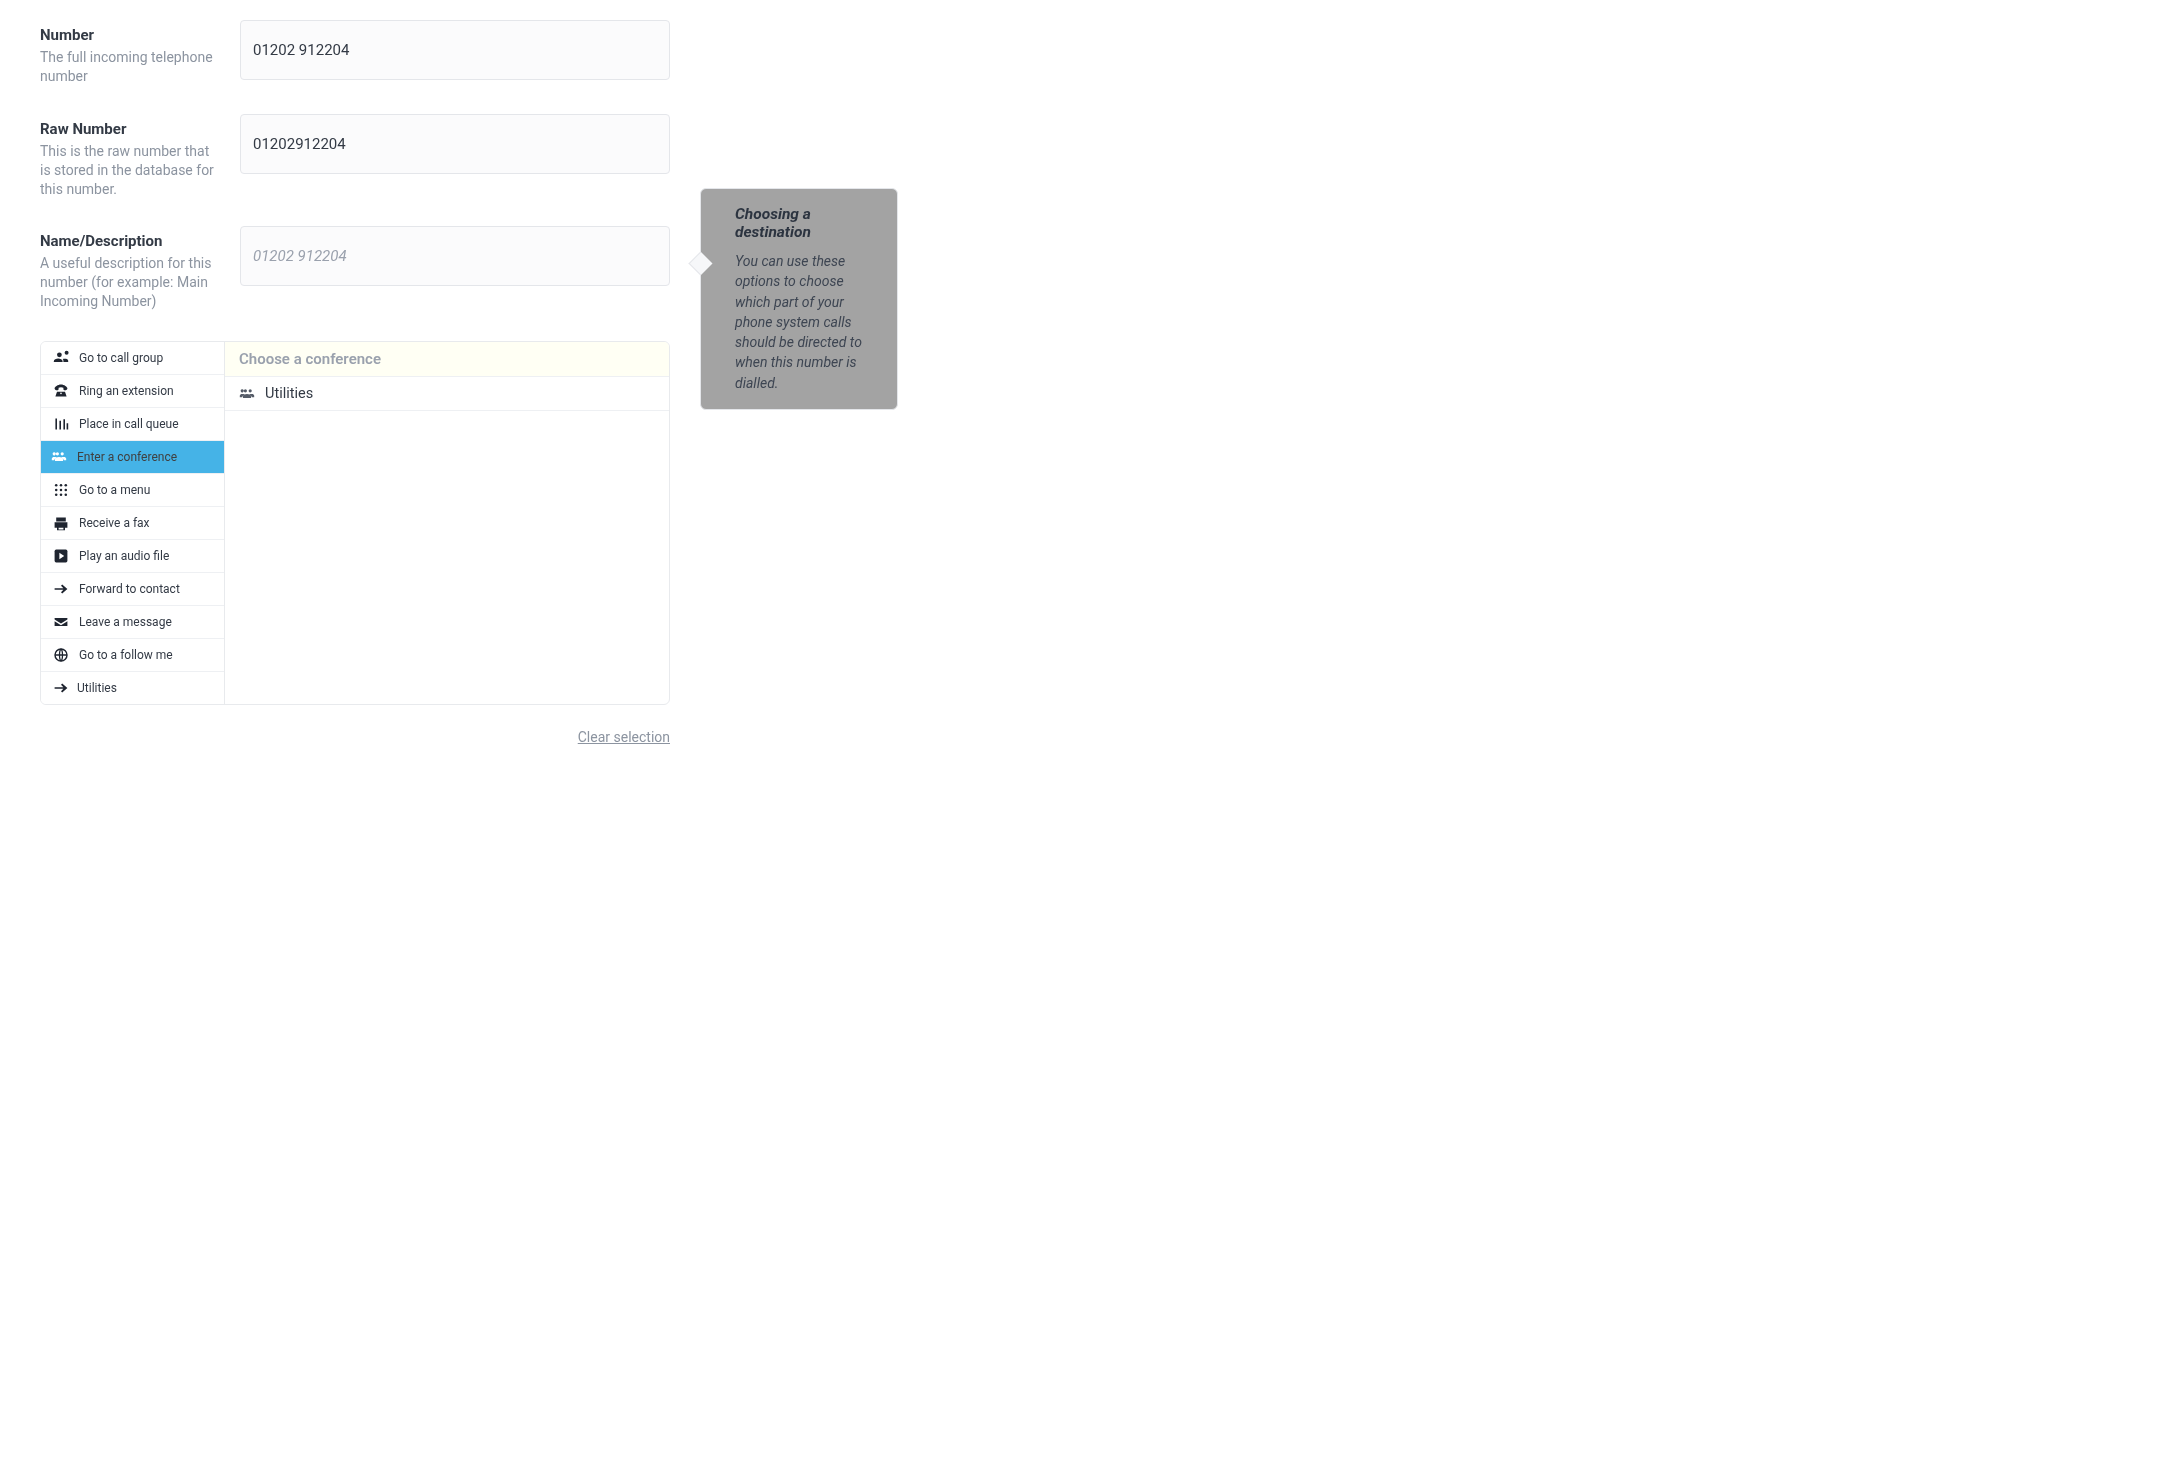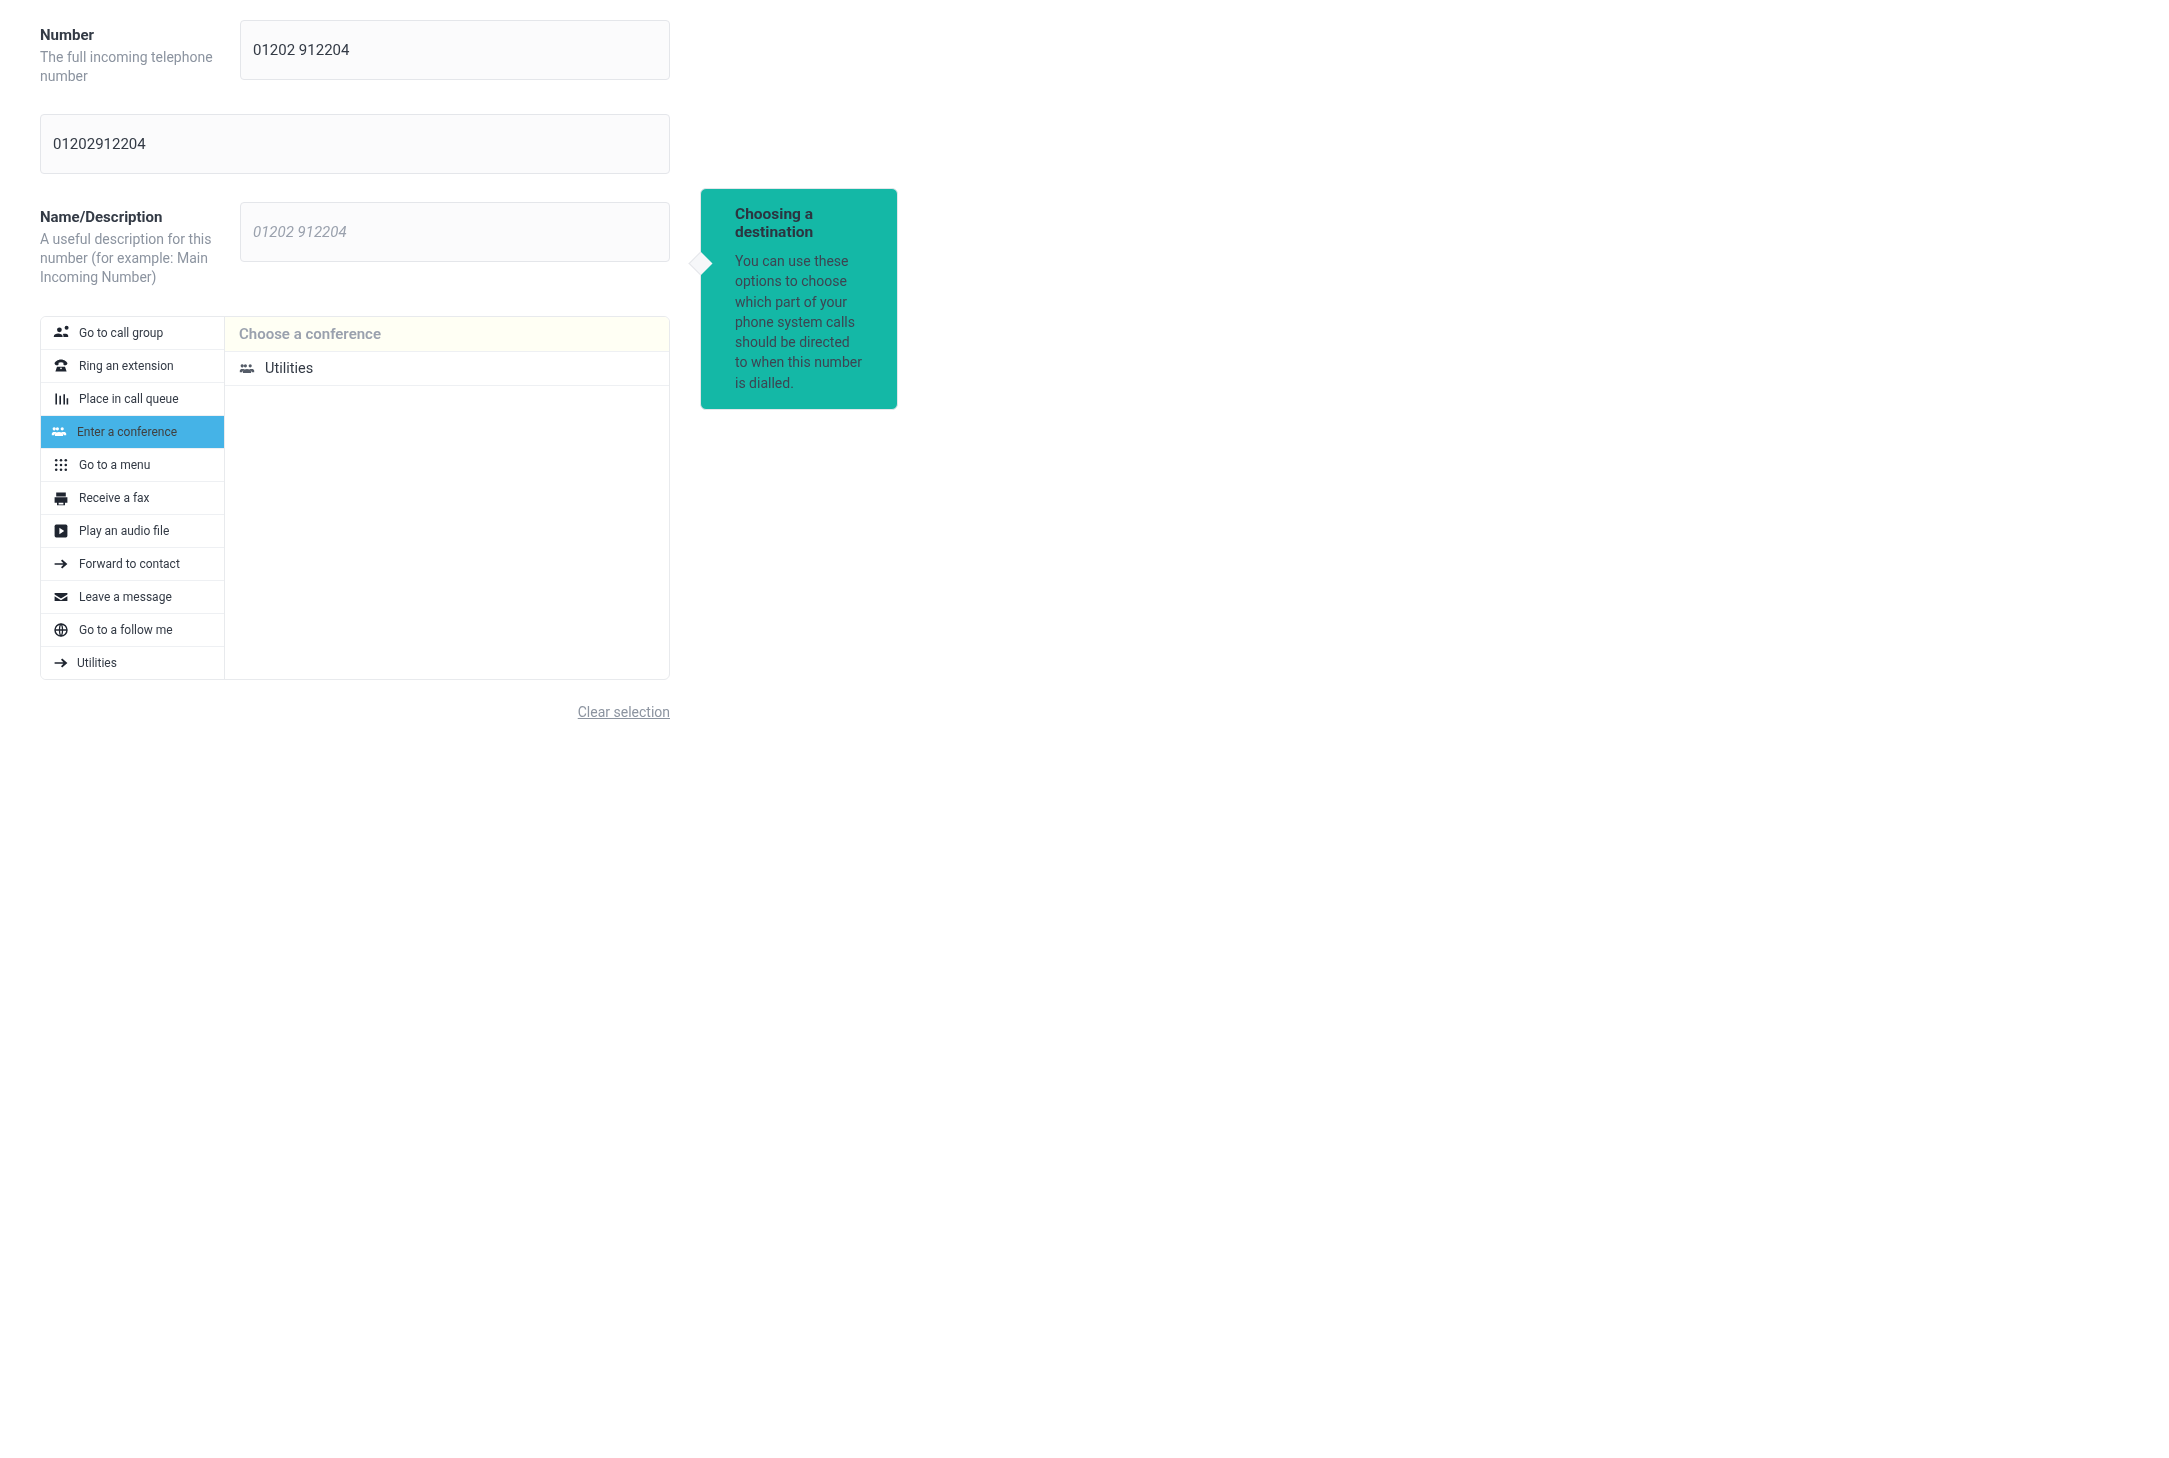--- a/index.html
+++ b/index.html
@@ -141,25 +141,26 @@
     text-decoration: underline;
     font-size: 14px;
     cursor: pointer;
   }
 
   .right-col {
     flex: 0 0 198px;
     margin-top: 168px;
   }
   .info-box {
-    background: #14b8a6;
+    background: #a3a3a3;
     border: 1px solid #e4e6ea;
     border-radius: 6px;
     padding: 16px 34px;
     position: relative;
+    font-style: italic;
   }
   .info-box::before {
     content: "";
     position: absolute;
     left: -9px;
     top: 66px;
     width: 16px;
     height: 16px;
     background: #f6f7f9;
     border-left: 1px solid #e4e6ea;
@@ -235,20 +236,24 @@
       <div class="form-label">
         <span class="lbl">Number</span>
         <div class="hint">The full incoming telephone number</div>
       </div>
       <div class="form-field">
         <input type="text" value="01202 912204" style="">
       </div>
     </div>
 
     <div class="form-row">
+      <div class="form-label">
+        <span class="lbl">Raw Number</span>
+        <div class="hint">This is the raw number that is stored in the database for this number.</div>
+      </div>
       <div class="form-field">
         <input type="text" value="01202912204" style="">
       </div>
     </div>
 
     <div class="form-row">
       <div class="form-label">
         <span class="lbl">Name/Description</span>
         <div class="hint">A useful description for this number (for example: Main Incoming Number)</div>
       </div>

